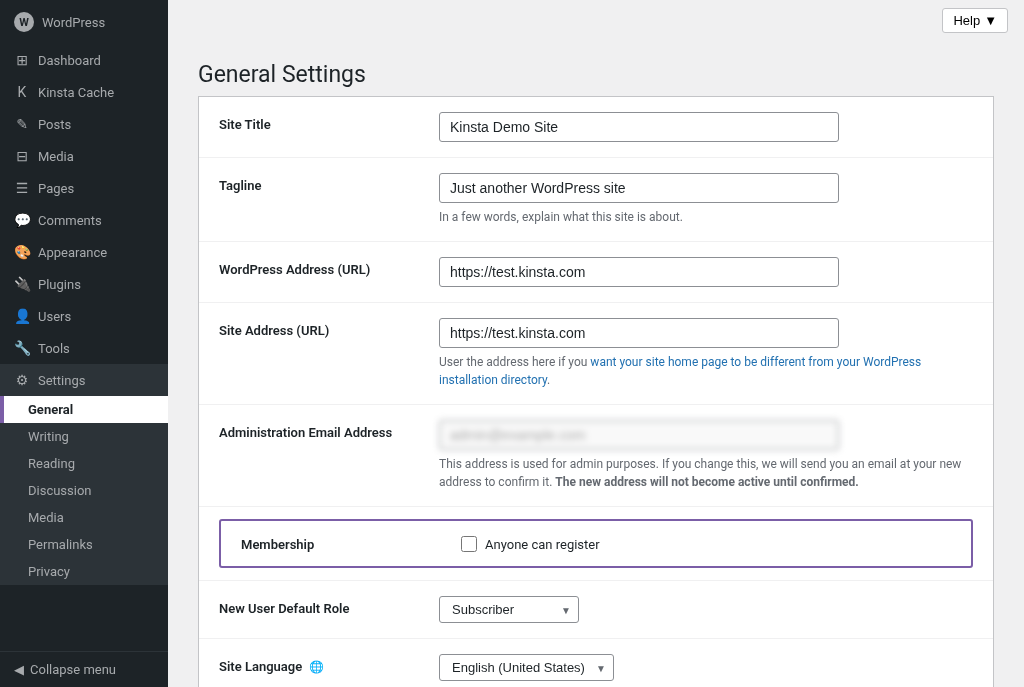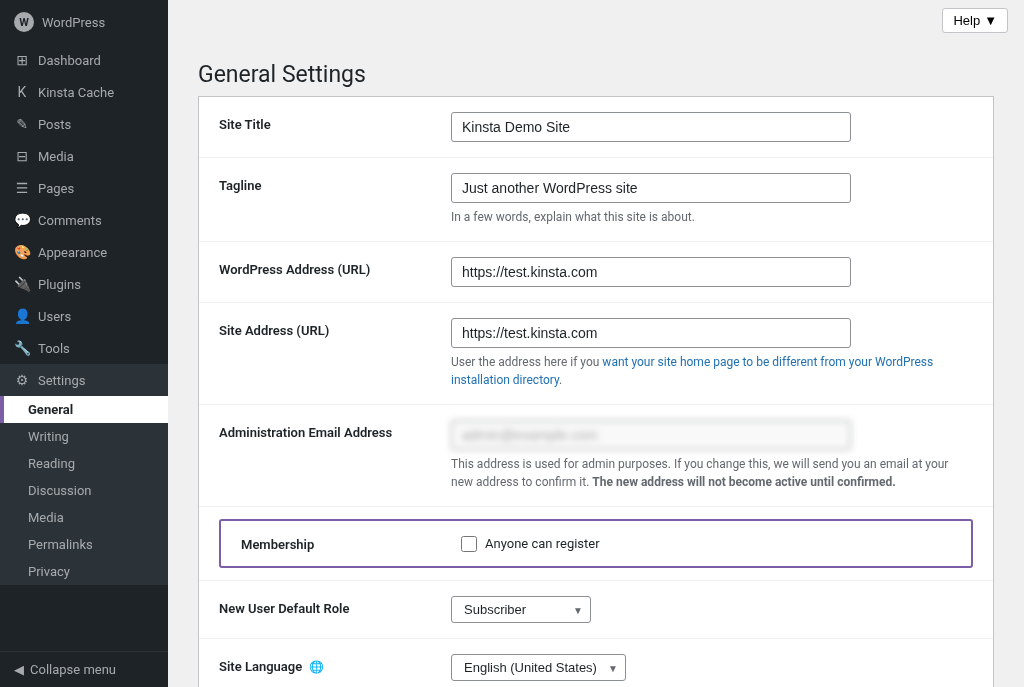--- a/index.html
+++ b/index.html
@@ -103,21 +103,20 @@
       font-size: 23px;
       font-weight: 400;
       color: #1d2327;
       margin-bottom: 8px;
     }
     .settings-row {
       display: flex;
       border-bottom: 1px solid #f0f0f1;
       padding: 15px 20px;
       align-items: flex-start;
-      gap: 12px;
     }
     .settings-row:last-child { border-bottom: none; }
     .settings-label {
       width: 220px;
       flex-shrink: 0;
       font-weight: 600;
       color: #1d2327;
       padding-top: 5px;
       font-size: 13px;
     }
@@ -137,21 +136,21 @@
       margin-top: 5px;
       line-height: 1.5;
     }
     .hint-text a { color: #2271b1; text-decoration: none; }
 
     .membership-box {
       border: 2px solid #7b5ea7;
       border-radius: 3px;
       padding: 14px 20px;
       display: flex;
-      align-items: center;
+      align-items: flex-end;
     }
     .membership-label-col {
       width: 220px;
       flex-shrink: 0;
       font-weight: 600;
       color: #1d2327;
       padding-top: 2px;
       font-size: 13px;
     }
     .membership-control {

